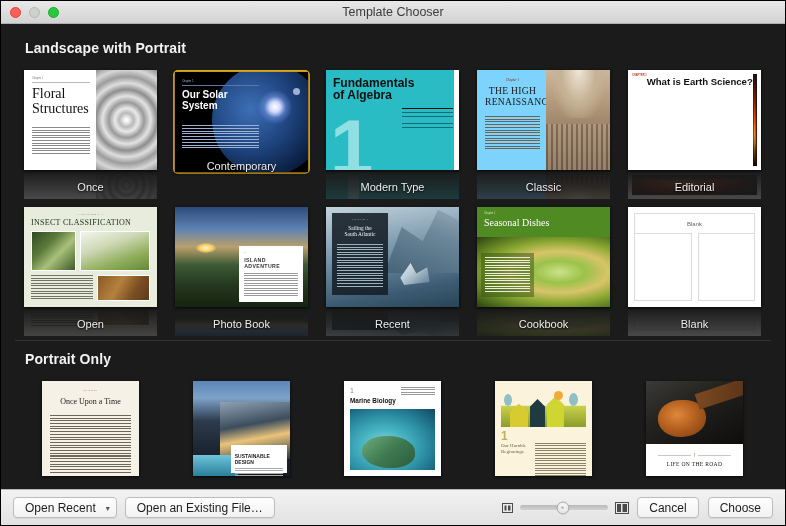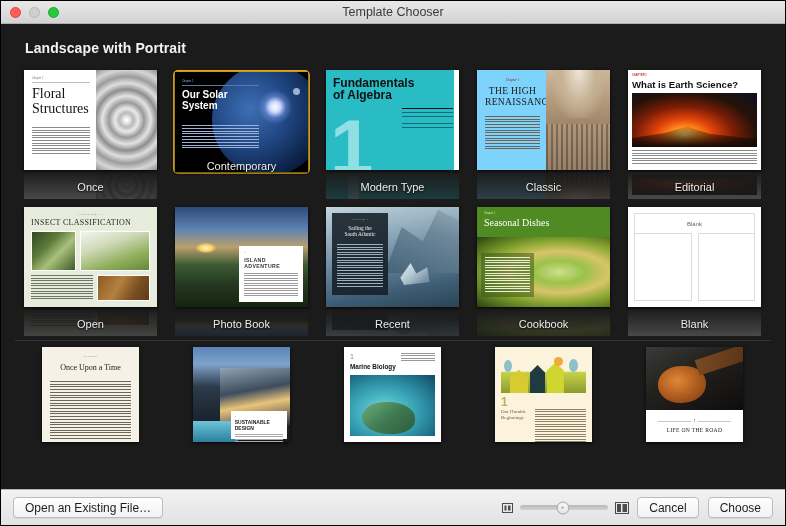--- a/index.html
+++ b/index.html
@@ -125,21 +125,21 @@
   .t-classic .h { font-family:"Liberation Serif",serif; font-size:9.6px; color:#1a1a1a; text-align:center; line-height:1.1; margin-top:4px; letter-spacing:.3px;}
   .t-classic .bd { margin-top:9px; height:34px; background: repeating-linear-gradient(180deg,#6b6358 0 1px, transparent 1px 2.7px); }
   .t-classic .rgt { width:48%; position:relative; overflow:hidden;
     background: linear-gradient(180deg,#cbb79c 0%, #b79d7e 28%, #9e866b 55%, #7c6a55 100%); }
   .t-classic .rgt:before { content:""; position:absolute; left:10%; top:0; width:80%; height:48%;
     background: radial-gradient(ellipse at 50% 0%, #efe6d5 0%, #c6b396 48%, rgba(160,140,110,0) 80%); }
   .t-classic .rgt:after { content:""; position:absolute; left:0; bottom:0; width:100%; height:46%;
     background: repeating-linear-gradient(90deg, rgba(80,55,40,.35) 0 2px, rgba(220,200,175,.25) 2px 5px); }
 
   
-  .t-edit { background:#fff; padding:4px; display:flex; flex-direction:column; }
+  .t-edit { background:#fff; padding:4px; display:flex; flex-direction:row; }
   .t-edit .chp { font-size:2.6px; color:#c0392b; font-weight:bold; }
   .t-edit .h { font-size:9.6px; color:#111; font-weight:bold; margin:2px 0 3px; }
   .t-edit .img { flex:1 1 auto; position:relative; overflow:hidden;
     background: radial-gradient(ellipse at 42% 78%, #ffdf6b 0%, #ff8a1c 14%, #e0430a 28%, #7d1d06 48%, #241208 70%, #0d1026 100%); }
   .t-edit .img:after { content:""; position:absolute; left:0; bottom:0; width:100%; height:42%;
     background: linear-gradient(180deg, rgba(0,0,0,0) 0%, #140a06 100%);
     clip-path: polygon(0 60%, 26% 38%, 44% 10%, 62% 42%, 100% 66%, 100% 100%, 0 100%); }
   .t-edit .bd { margin-top:3px; height:16px; background: repeating-linear-gradient(180deg,#8b8b8b 0 1px, transparent 1px 2.6px); }
 
   
@@ -518,20 +518,21 @@
                 </div>
               </div>
           </div>
         </div>
         <div class="caption">Blank</div>
       </div>
     </div>
 
     <div class="divider" style="margin-top:10px;"></div>
 
+    <div class="section-title" style="margin-top:10px;">Portrait Only</div>
 
     <div class="row">
 
       <div class="pcell">
         <div class="pthumb">
           <div class="tn p-once">
             <div class="ch">CHAPTER 1</div>
             <div class="h">Once Upon a Time</div>
             <div class="bd"></div>
           </div>
@@ -604,20 +605,24 @@
             </div>
           </div>
         </div>
       </div>
     </div>
 
   </div>
 
   <div class="bottombar">
 
+    <div class="btn pop">
+      <span>Open Recent</span>
+      <span class="chev">▾</span>
+    </div>
 
     <div class="btn">
       <span>Open an Existing File…</span>
     </div>
 
     <div class="spacer"></div>
 
     <div class="slider-group">
       <span class="sld-ico">
         <svg width="11" height="10" viewBox="0 0 11 10">

